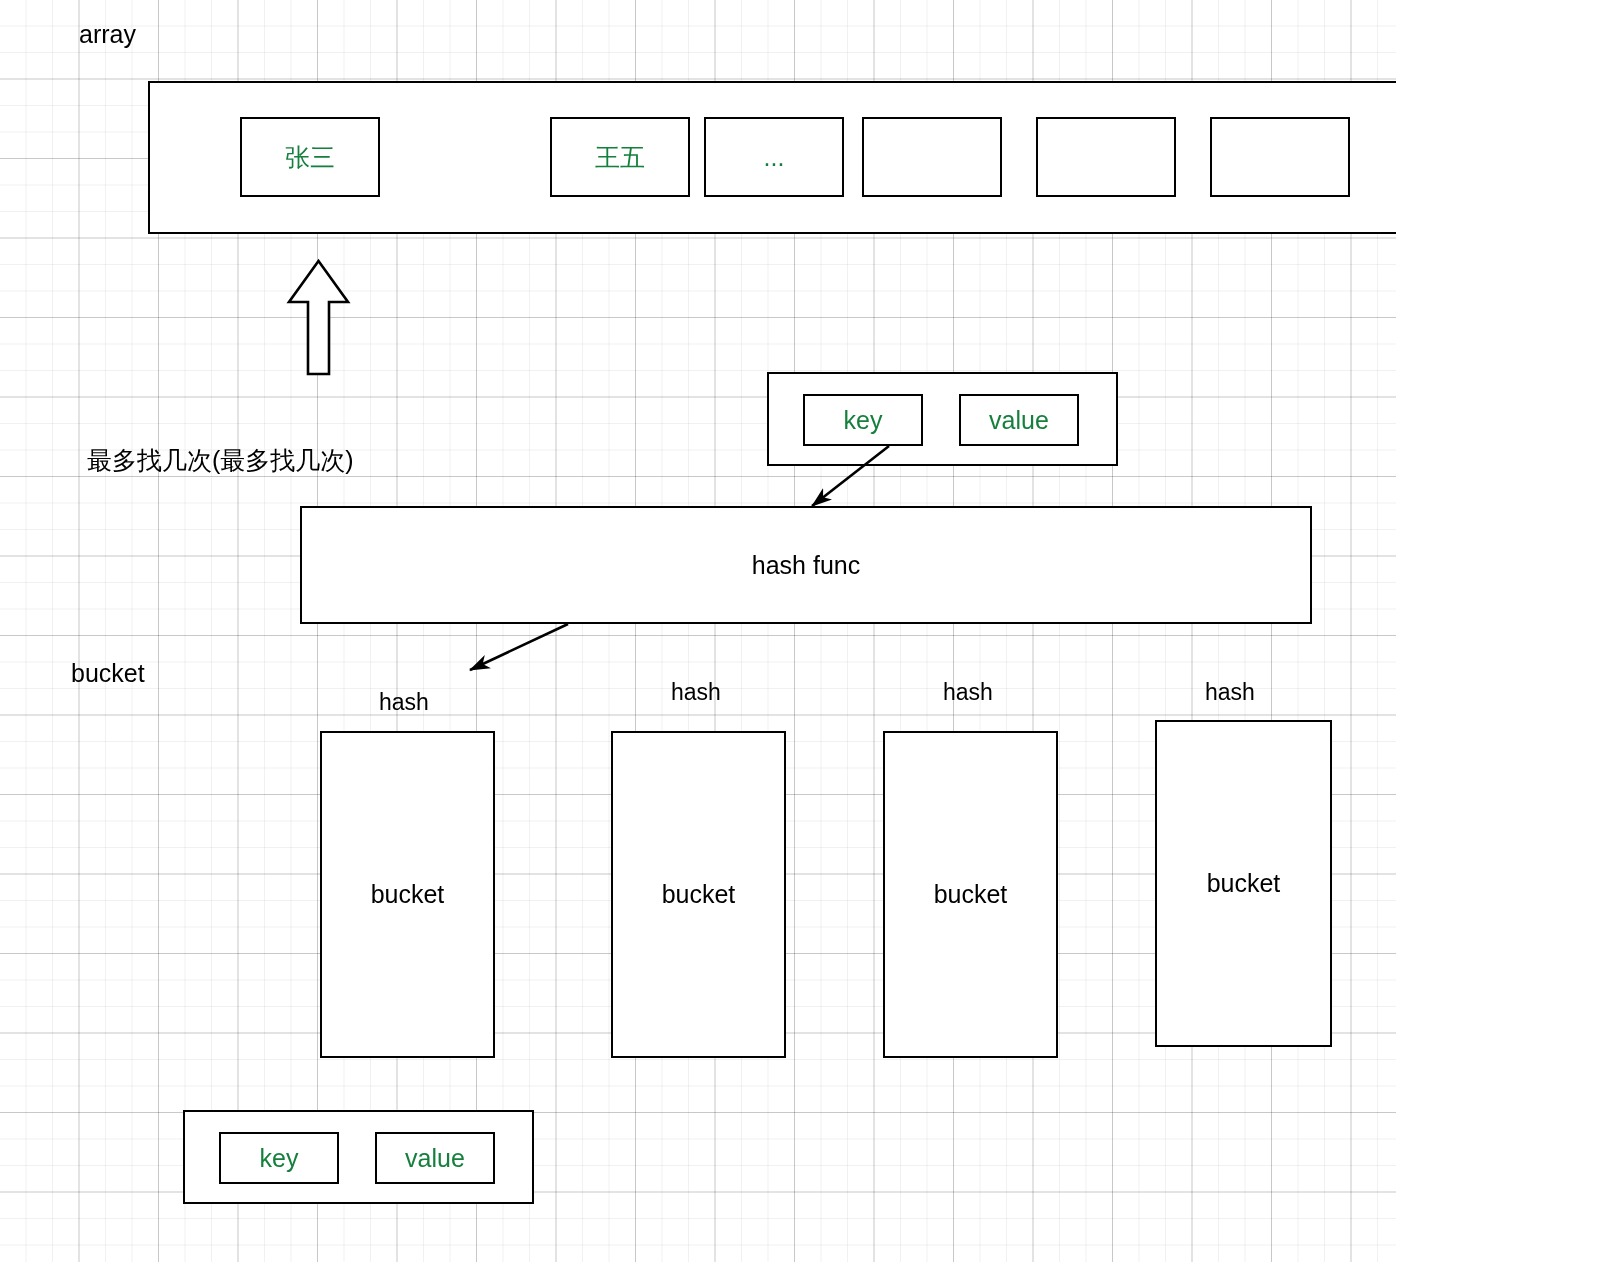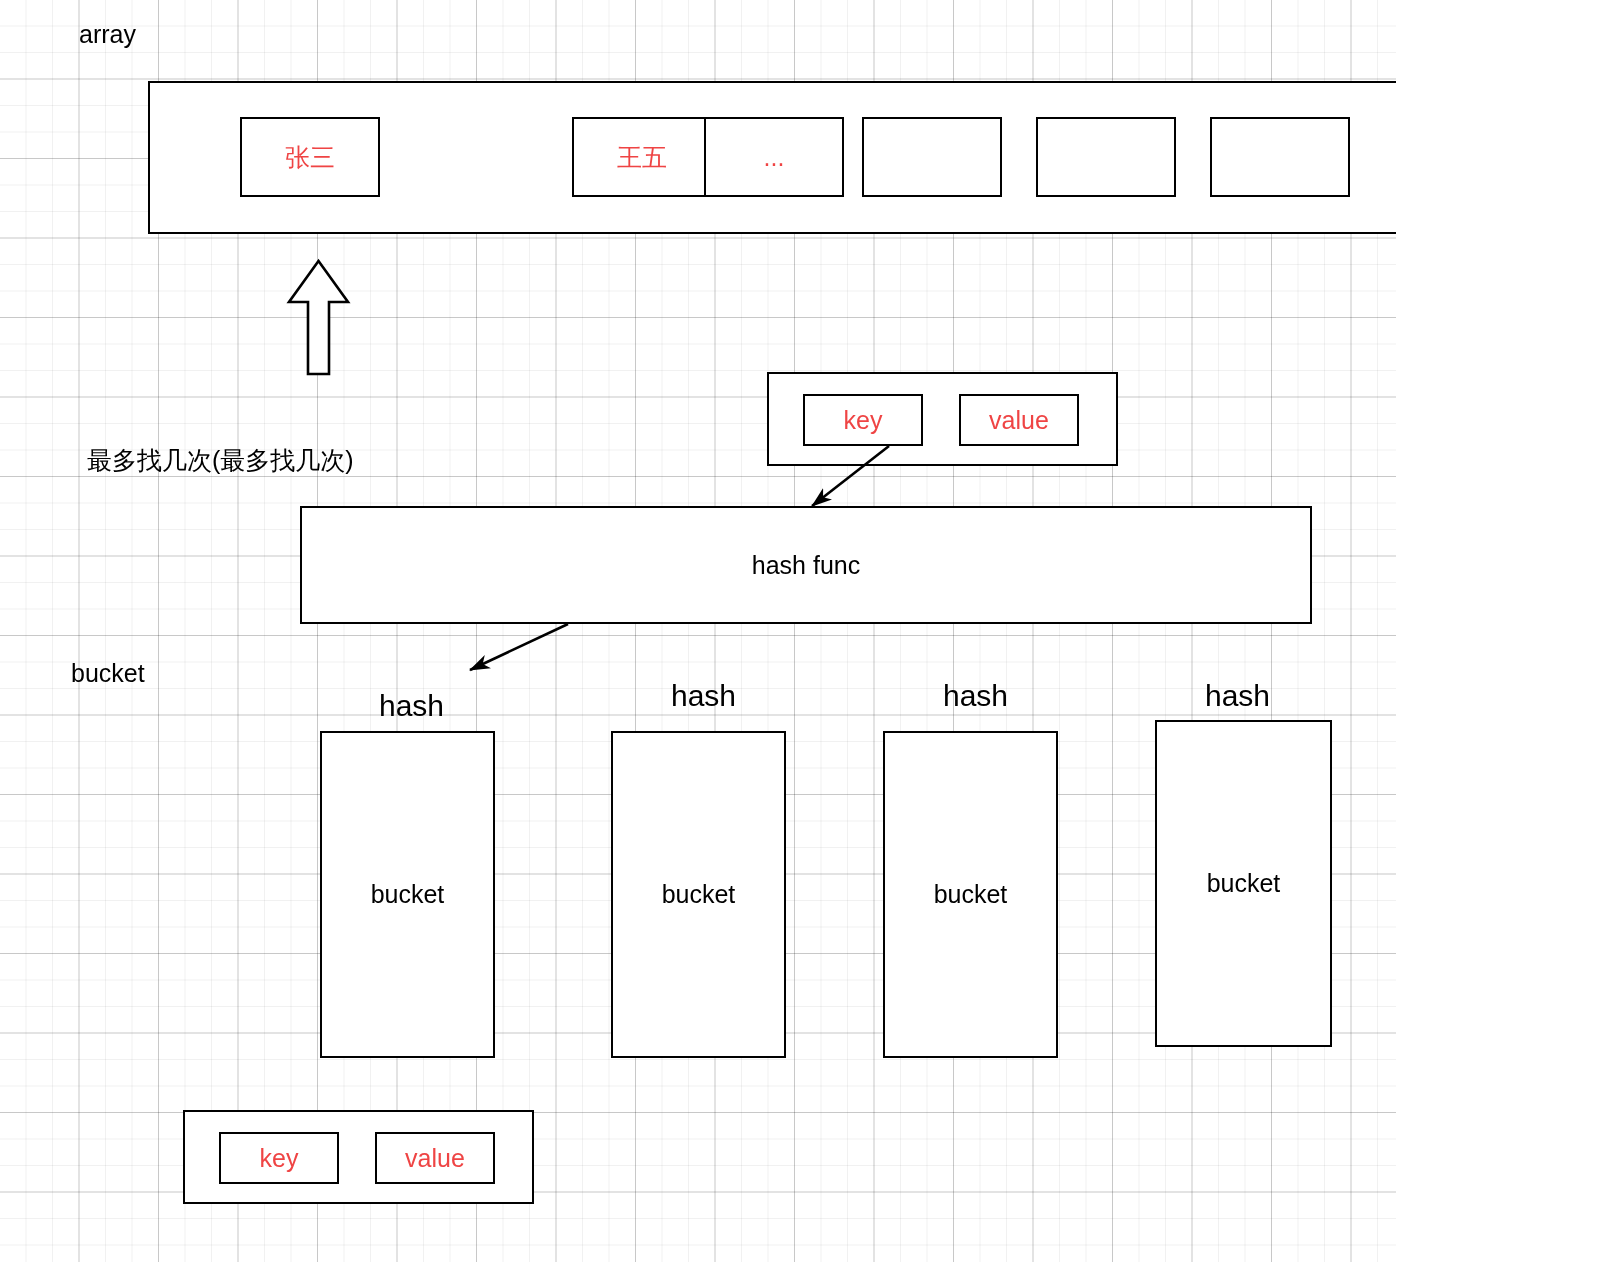--- a/index.html
+++ b/index.html
@@ -37,26 +37,26 @@
   }
   .cell {
     position: absolute;
     box-sizing: border-box;
     border: 2.4px solid #000000;
     background: #ffffff;
     display: flex;
     align-items: center;
     justify-content: center;
     font-size: 25px;
-    color: #ef4444;
+    color: #15803d;
     line-height: 1;
   }
   .lbl {
     position: absolute;
-    font-size: 30px;
+    font-size: 23px;
     color: #000000;
     white-space: nowrap;
     line-height: 1;
   }
   .lbl-big {
     font-size: 25px;
   }
   .ctr-text {
     position: absolute;
     display: flex;
@@ -80,21 +80,21 @@
 </head>
 <body>
 
 <div id="canvas">
 
   <div class="lbl lbl-big" style="left:79px; top:22px;">array</div>
 
   <div class="box" style="left:148px; top:81px; width:1303px; height:153px;"></div>
 
   <div class="cell" style="left:240px; top:117px; width:140px; height:80px;">张三</div>
-  <div class="cell" style="left:572px; top:117px; width:140px; height:80px;">王五</div>
+  <div class="cell" style="left:550px; top:117px; width:140px; height:80px;">王五</div>
   <div class="cell" style="left:704px; top:117px; width:140px; height:80px;">...</div>
   <div class="cell" style="left:862px; top:117px; width:140px; height:80px;"></div>
   <div class="cell" style="left:1036px; top:117px; width:140px; height:80px;"></div>
   <div class="cell" style="left:1210px; top:117px; width:140px; height:80px;"></div>
 
   <div class="lbl lbl-big" style="left:87px; top:448px;">最多找几次(最多找几次)</div>
 
   <div class="box" style="left:767px; top:372px; width:351px; height:94px;"></div>
   <div class="cell" style="left:803px; top:394px; width:120px; height:52px; font-size:25px;">key</div>
   <div class="cell" style="left:959px; top:394px; width:120px; height:52px; font-size:25px;">value</div>

